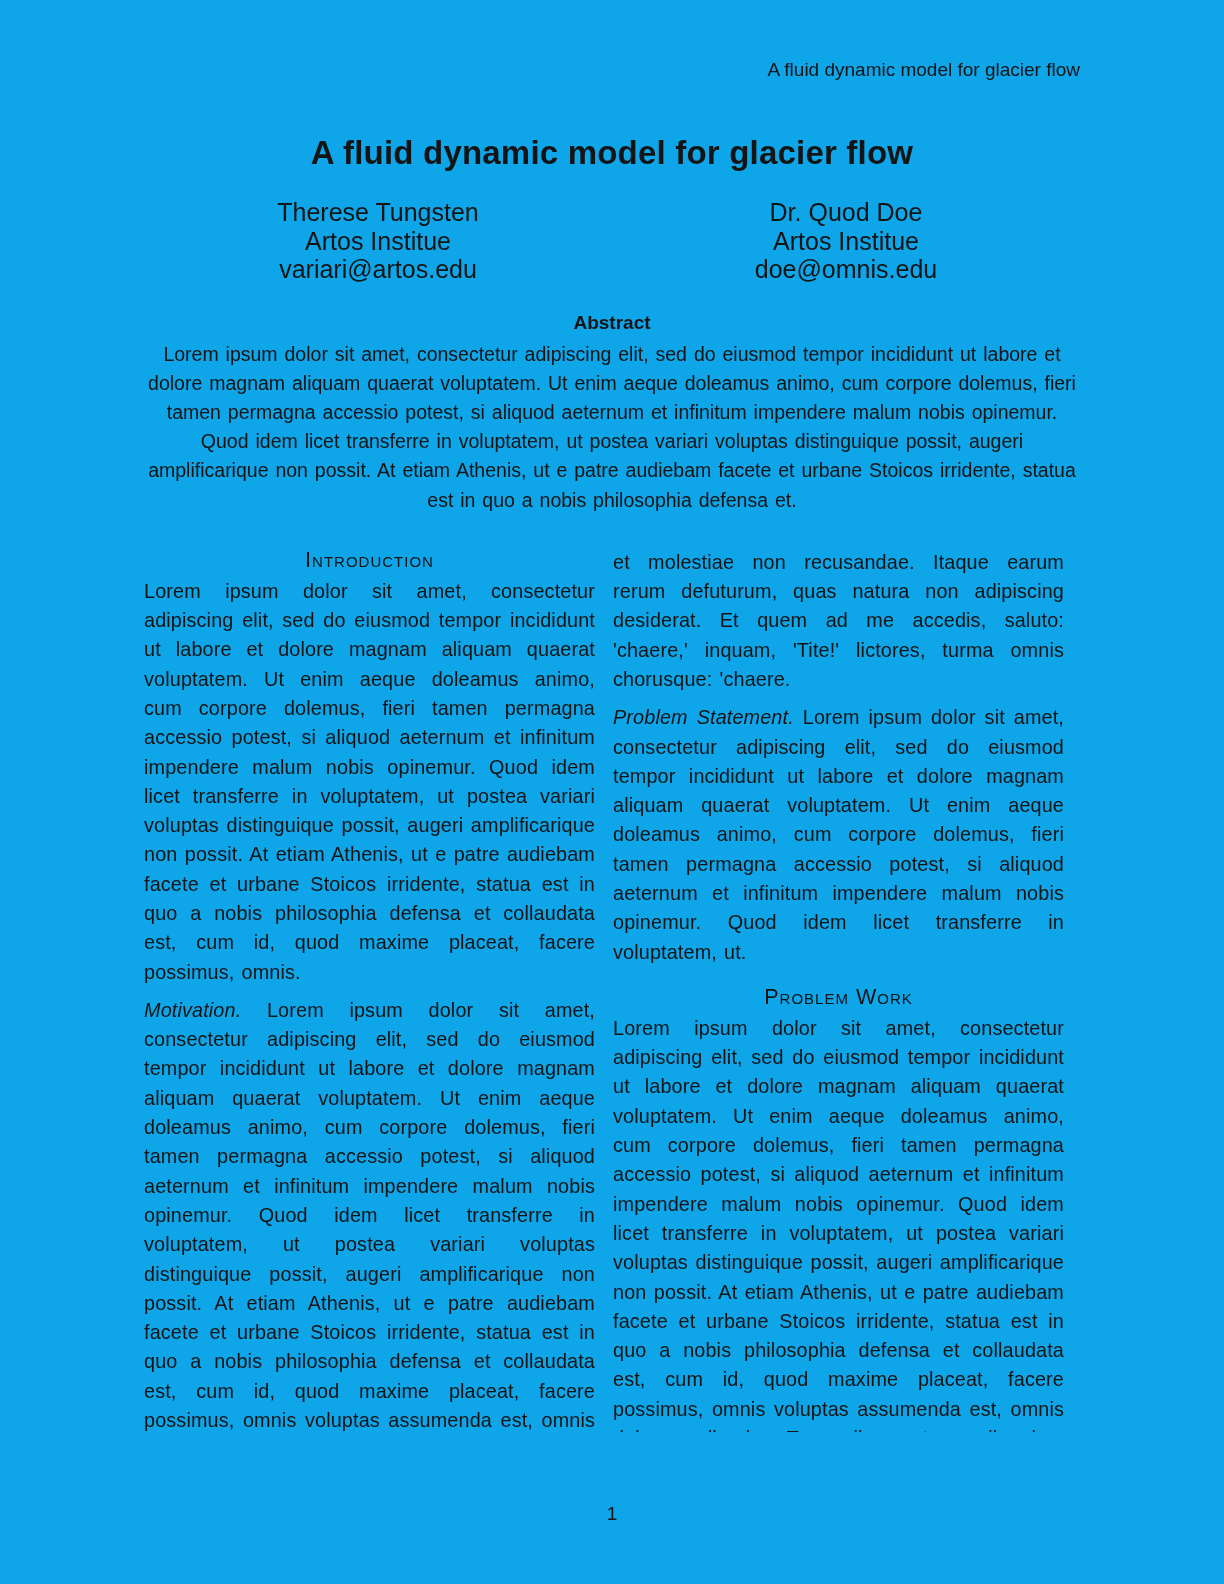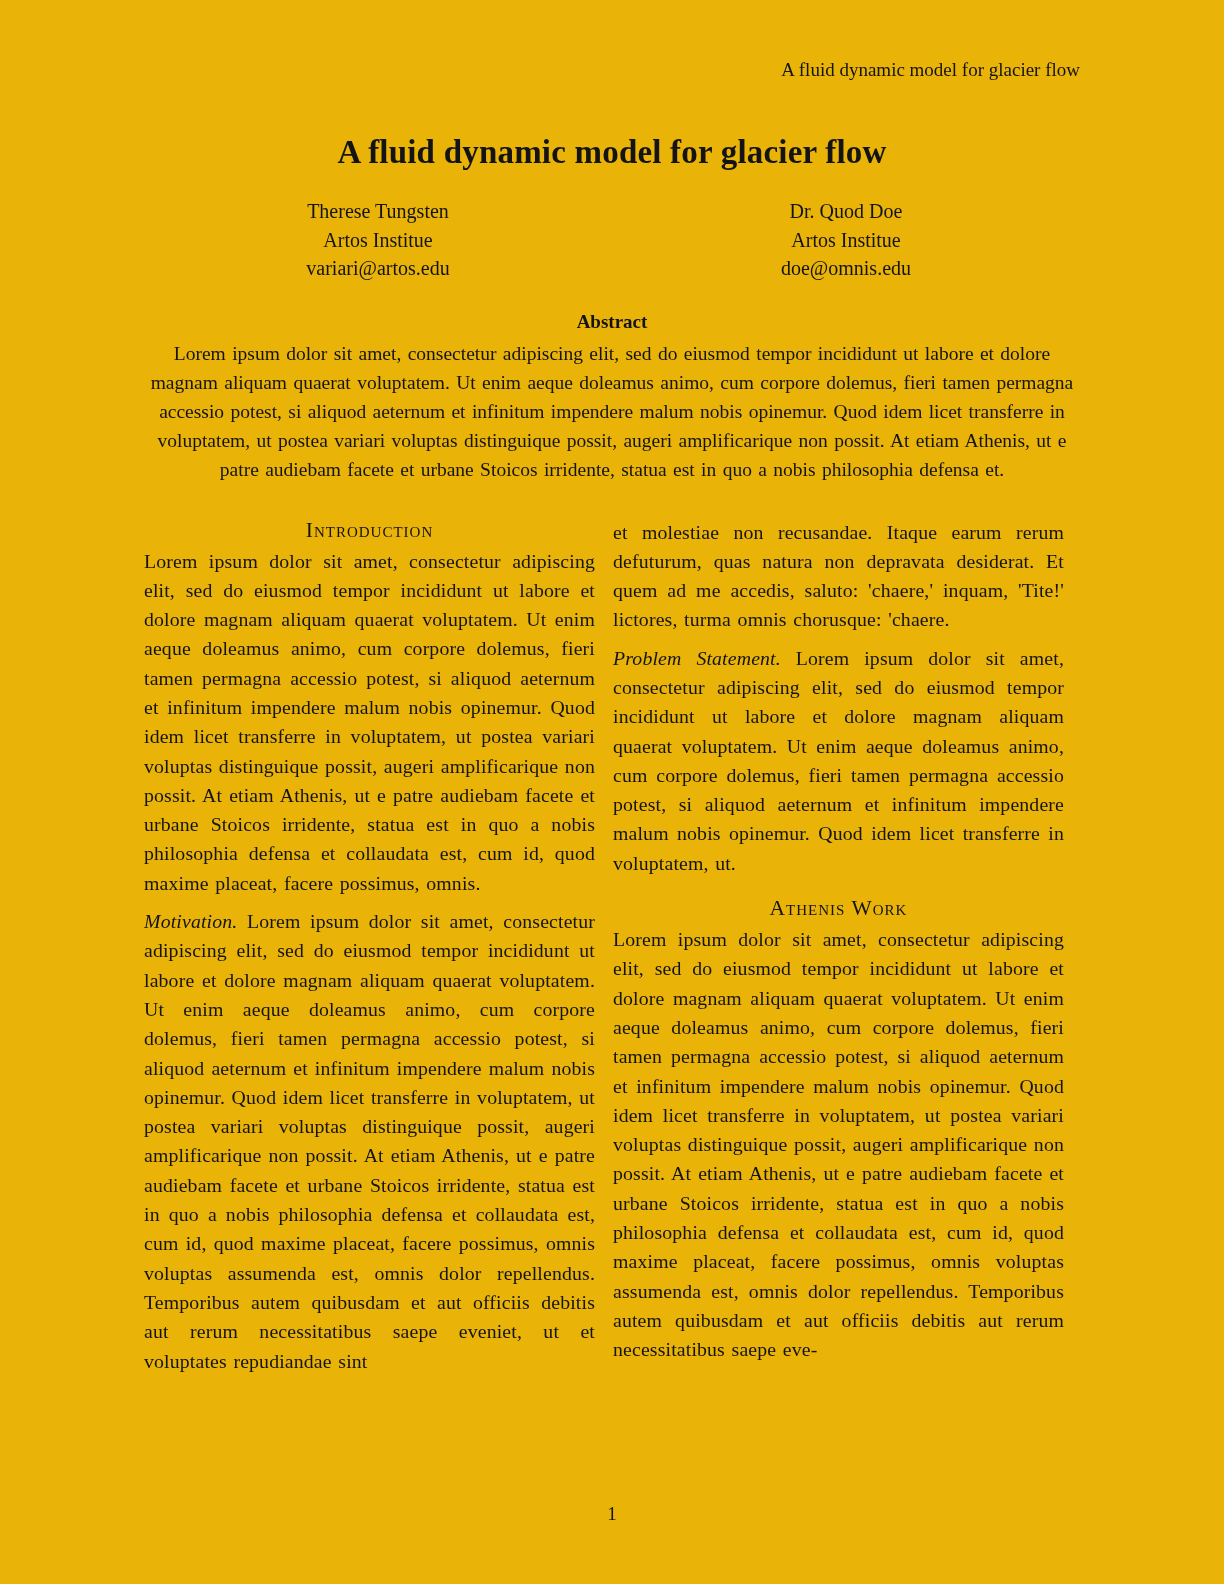--- a/index.html
+++ b/index.html
@@ -1,23 +1,23 @@
 <!DOCTYPE html>
 <html><head>
 <meta charset="utf-8">
 <style>
   html, body { margin: 0; padding: 0; background: #ffffff; }
   .page {
     position: relative;
     width: 1224px;
     height: 1584px;
     margin: 0 auto;
-    background: #eab308;
+    background: #0ea5e9;
     color: #141414;
-    font-family: Liberation Serif, serif;
+    font-family: Liberation Sans, sans-serif;
     box-sizing: border-box;
     padding: 58px 144px 0 144px;
     overflow: hidden;
   }
   .running-head {
     text-align: right;
     font-size: 19px;
     line-height: 24px;
     white-space: nowrap;
   }
@@ -28,21 +28,21 @@
     font-weight: 700;
     letter-spacing: 0.2px;
   }
   .authors {
     display: flex;
     margin-top: 26px;
   }
   .author {
     flex: 1 1 50%;
     text-align: center;
-    font-size: 20px;
+    font-size: 25px;
     line-height: 28.5px;
   }
   .abstract-heading {
     margin-top: 28px;
     text-align: center;
     font-size: 19px;
     font-weight: 700;
   }
   .abstract-text {
     margin: 6px 2px 0 2px;
@@ -120,23 +120,23 @@
 
   <div class="columns">
 
     <div class="column">
       <h2 class="section-heading">Introduction</h2>
       <p class="body">Lorem ipsum dolor sit amet, consectetur adipiscing elit, sed do eiusmod tempor incididunt ut labore et dolore magnam aliquam quaerat voluptatem. Ut enim aeque doleamus animo, cum corpore dolemus, fieri tamen permagna accessio potest, si aliquod aeternum et infinitum impendere malum nobis opinemur. Quod idem licet transferre in voluptatem, ut postea variari voluptas distinguique possit, augeri amplificarique non possit. At etiam Athenis, ut e patre audiebam facete et urbane Stoicos irridente, statua est in quo a nobis philosophia defensa et collaudata est, cum id, quod maxime placeat, facere possimus, omnis.</p>
       <p class="body"><span class="runin">Motivation.</span> <span>Lorem ipsum dolor sit amet, consectetur adipiscing elit, sed do eiusmod tempor incididunt ut labore et dolore magnam aliquam quaerat voluptatem. Ut enim aeque doleamus animo, cum corpore dolemus, fieri tamen permagna accessio potest, si aliquod aeternum et infinitum impendere malum nobis opinemur. Quod idem licet transferre in voluptatem, ut postea variari voluptas distinguique possit, augeri amplificarique non possit. At etiam Athenis, ut e patre audiebam facete et urbane Stoicos irridente, statua est in quo a nobis philosophia defensa et collaudata est, cum id, quod maxime placeat, facere possimus, omnis voluptas assumenda est, omnis dolor repellendus. Temporibus autem quibusdam et aut officiis debitis aut rerum necessitatibus saepe eveniet, ut et voluptates repudiandae sint</span></p>
     </div>
 
     <div class="column">
-      <p class="body">et molestiae non recusandae. Itaque earum rerum defuturum, quas natura non depravata desiderat. Et quem ad me accedis, saluto: 'chaere,' inquam, 'Tite!' lictores, turma omnis chorusque: 'chaere.</p>
+      <p class="body">et molestiae non recusandae. Itaque earum rerum defuturum, quas natura non adipiscing desiderat. Et quem ad me accedis, saluto: 'chaere,' inquam, 'Tite!' lictores, turma omnis chorusque: 'chaere.</p>
       <p class="body"><span class="runin">Problem Statement.</span> <span>Lorem ipsum dolor sit amet, consectetur adipiscing elit, sed do eiusmod tempor incididunt ut labore et dolore magnam aliquam quaerat voluptatem. Ut enim aeque doleamus animo, cum corpore dolemus, fieri tamen permagna accessio potest, si aliquod aeternum et infinitum impendere malum nobis opinemur. Quod idem licet transferre in voluptatem, ut.</span></p>
-      <h2 class="section-heading mid">Athenis Work</h2>
+      <h2 class="section-heading mid">Problem Work</h2>
       <p class="body">Lorem ipsum dolor sit amet, consectetur adipiscing elit, sed do eiusmod tempor incididunt ut labore et dolore magnam aliquam quaerat voluptatem. Ut enim aeque doleamus animo, cum corpore dolemus, fieri tamen permagna accessio potest, si aliquod aeternum et infinitum impendere malum nobis opinemur. Quod idem licet transferre in voluptatem, ut postea variari voluptas distinguique possit, augeri amplificarique non possit. At etiam Athenis, ut e patre audiebam facete et urbane Stoicos irridente, statua est in quo a nobis philosophia defensa et collaudata est, cum id, quod maxime placeat, facere possimus, omnis voluptas assumenda est, omnis dolor repellendus. Temporibus autem quibusdam et aut officiis debitis aut rerum necessitatibus saepe eve-</p>
     </div>
 
   </div>
 
   <div class="page-number">1</div>
 
 </div>
 
 </body></html>

